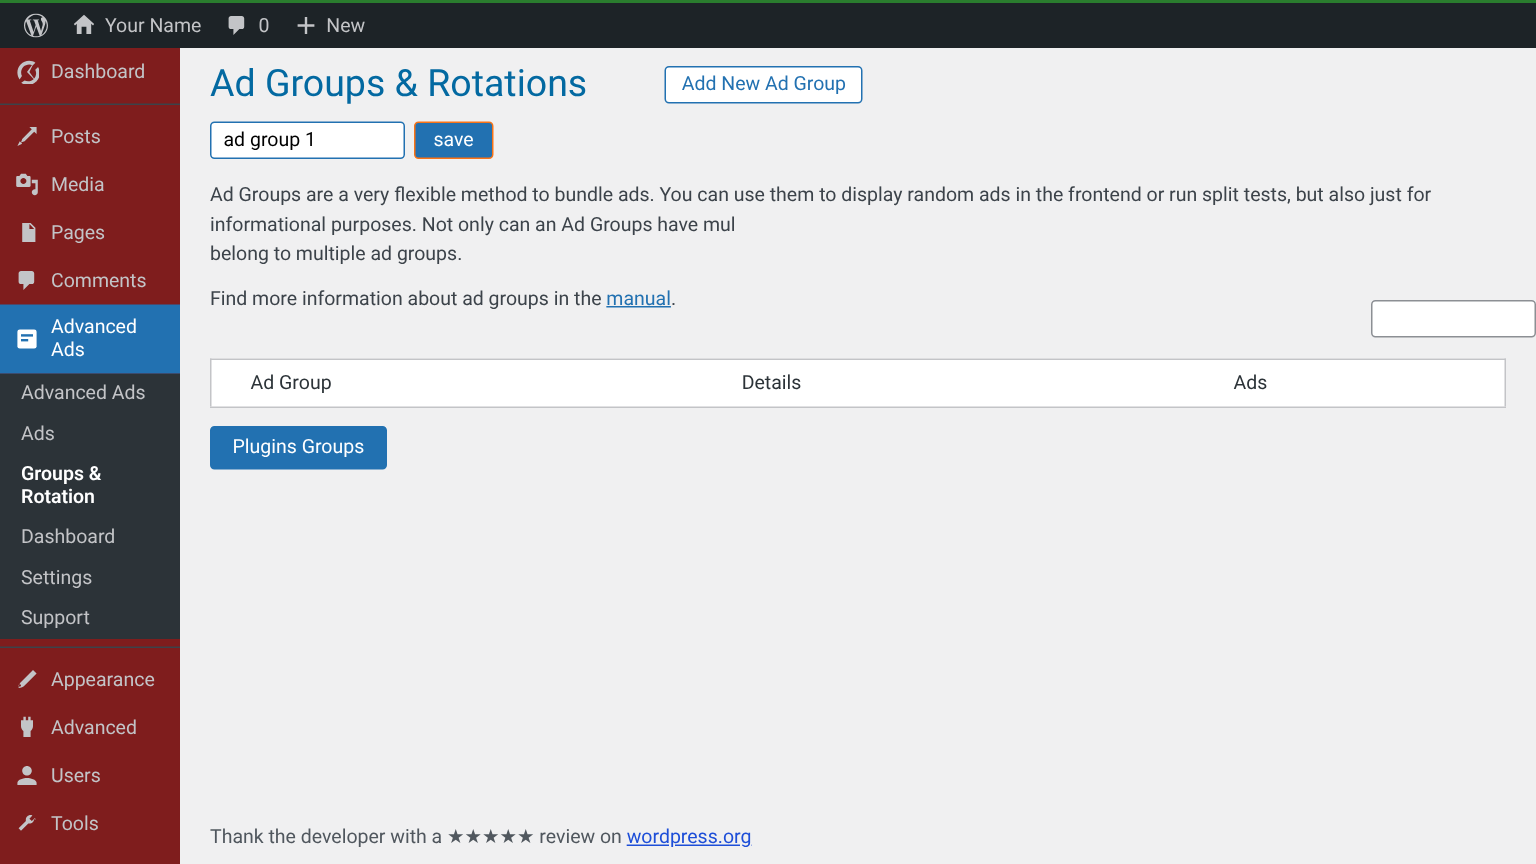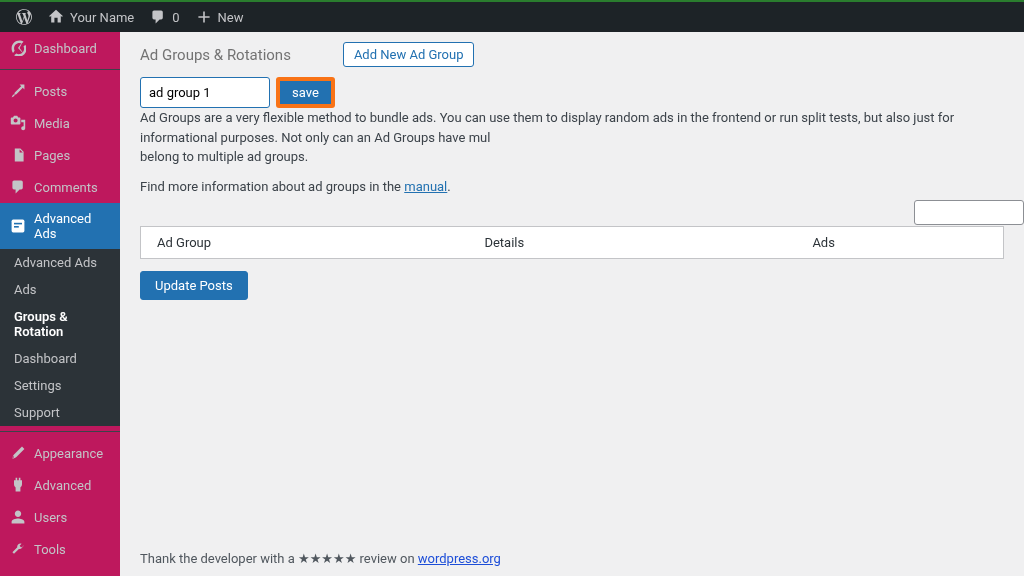--- a/index.html
+++ b/index.html
@@ -1,40 +1,40 @@
 <!DOCTYPE html>
 <html><head>
 <meta charset="utf-8">
 <style>
 * { margin: 0; padding: 0; box-sizing: border-box; font-family: -apple-system, BlinkMacSystemFont, "Segoe UI", Roboto, sans-serif; }
 body { background: #f0f0f1; overflow: hidden; width: 1024px; height: 576px; }
 .topbar { background: #1d2327; height: 32px; display: flex; align-items: center; padding: 12px 8px; color: #c3c4c7; font-size: 13px; border-top: 2px solid #2a7d2e; }
 .topbar-item { display: flex; align-items: center; gap: 6px; padding: 0 8px; height: 100%; cursor: pointer; }
 .wrap { display: flex; height: calc(100% - 32px); }
-.sidebar { width: 120px; background: #be185d; color: #c3c4c7; font-size: 13px; overflow-y: auto; flex-shrink: 0; }
+.sidebar { width: 120px; background: #7f1d1d; color: #c3c4c7; font-size: 13px; overflow-y: auto; flex-shrink: 0; }
 .menu-item { display: flex; align-items: center; gap: 8px; padding: 8px 10px; cursor: pointer; position: relative; }
 .menu-item.active { background: #2271b1; color: #fff; }
 .menu-item.active::after { content: ""; position: absolute; right: -8px; top: 50%; transform: translateY(-50%); border: 8px solid transparent; border-right-color: #f0f0f1; }
 .submenu { background: #2c3338; }
 .submenu-item { padding: 6px 10px 6px 14px; font-size: 13px; cursor: pointer; }
 .submenu-item.current { color: #fff; font-weight: 600; }
 .menu-separator { height: 1px; background: #3c434a; margin: 5px 0; }
 .content { flex: 1; padding: 10px 20px; overflow: auto; position: relative; }
-.page-title { font-size: 15px; font-weight: 400; color: #737373; display: flex; align-items: center; gap: 10px; }
+.page-title { font-size: 25px; font-weight: 400; color: #0369a1; display: flex; align-items: center; gap: 10px; }
 .add-button { border: 1px solid #2271b1; color: #2271b1; background: #fff; padding: 4px 10px; font-size: 13px; border-radius: 3px; cursor: pointer; margin-left: 40px; }
 .title-row { display: flex; align-items: center; gap: 12px; margin-bottom: 10px; }
-.input-row { display: flex; gap: 6px; }
+.input-row { display: flex; gap: 6px; margin-bottom: 15px; }
 .text-input { border: 1px solid #2271b1; padding: 4px 8px; font-size: 13px; border-radius: 3px; width: 130px; outline: none; }
-.save-btn { background: #2271b1; color: #fff; border: 4px solid #f97316; padding: 4px 12px; font-size: 13px; border-radius: 3px; cursor: pointer; }
+.save-btn { background: #2271b1; color: #fff; border: 1px solid #f97316; padding: 4px 12px; font-size: 13px; border-radius: 3px; cursor: pointer; }
 .desc { font-size: 13px; color: #3c434a; margin-bottom: 10px; line-height: 1.5; }
 .desc a { color: #2271b1; }
 .search-box { position: absolute; right: 0; top: 168px; }
 .search-box input { border: 1px solid #8c8f94; padding: 4px 8px; font-size: 13px; border-radius: 3px; width: 110px; }
 .table { width: 100%; border: 1px solid #c3c4c7; background: #fff; border-collapse: collapse; margin-top: 30px; }
-.table th { text-align: left; padding: 8px 16px; font-weight: 400; font-size: 13px; color: #2c3338; border-bottom: 1px solid #c3c4c7; }
+.table th { text-align: left; padding: 8px 26px; font-weight: 400; font-size: 13px; color: #2c3338; border-bottom: 1px solid #c3c4c7; }
 .update-btn { background: #2271b1; color: #fff; border: 1px solid #2271b1; padding: 6px 14px; font-size: 13px; border-radius: 3px; cursor: pointer; margin-top: 12px; }
 .footer { position: absolute; bottom: 10px; left: 20px; font-size: 13px; color: #50575e; }
 .footer a { color: #1d4ed8; text-decoration: underline; }
 .icon { width: 16px; height: 16px; display: inline-flex; align-items: center; justify-content: center; flex-shrink: 0; }
 svg { width: 100%; height: 100%; }
 .dashicon { fill: currentColor; }
 </style>
 </head>
 <body>
 
@@ -195,19 +195,19 @@
 
     <table class="table">
       <thead>
         <tr>
           <th style="width:38%">Ad Group</th>
           <th style="width:38%">Details</th>
           <th>Ads</th>
         </tr>
       </thead>
     </table>
-    <button class="update-btn">Update Posts</button>
+    <button class="update-btn">Plugins Groups</button>
 
     <div class="footer">
       <span>Thank the developer with a </span><span>★★★★★</span><span> review on </span><a href="#">wordpress.org</a>
     </div>
   </div>
 </div>
 
 </body></html>

